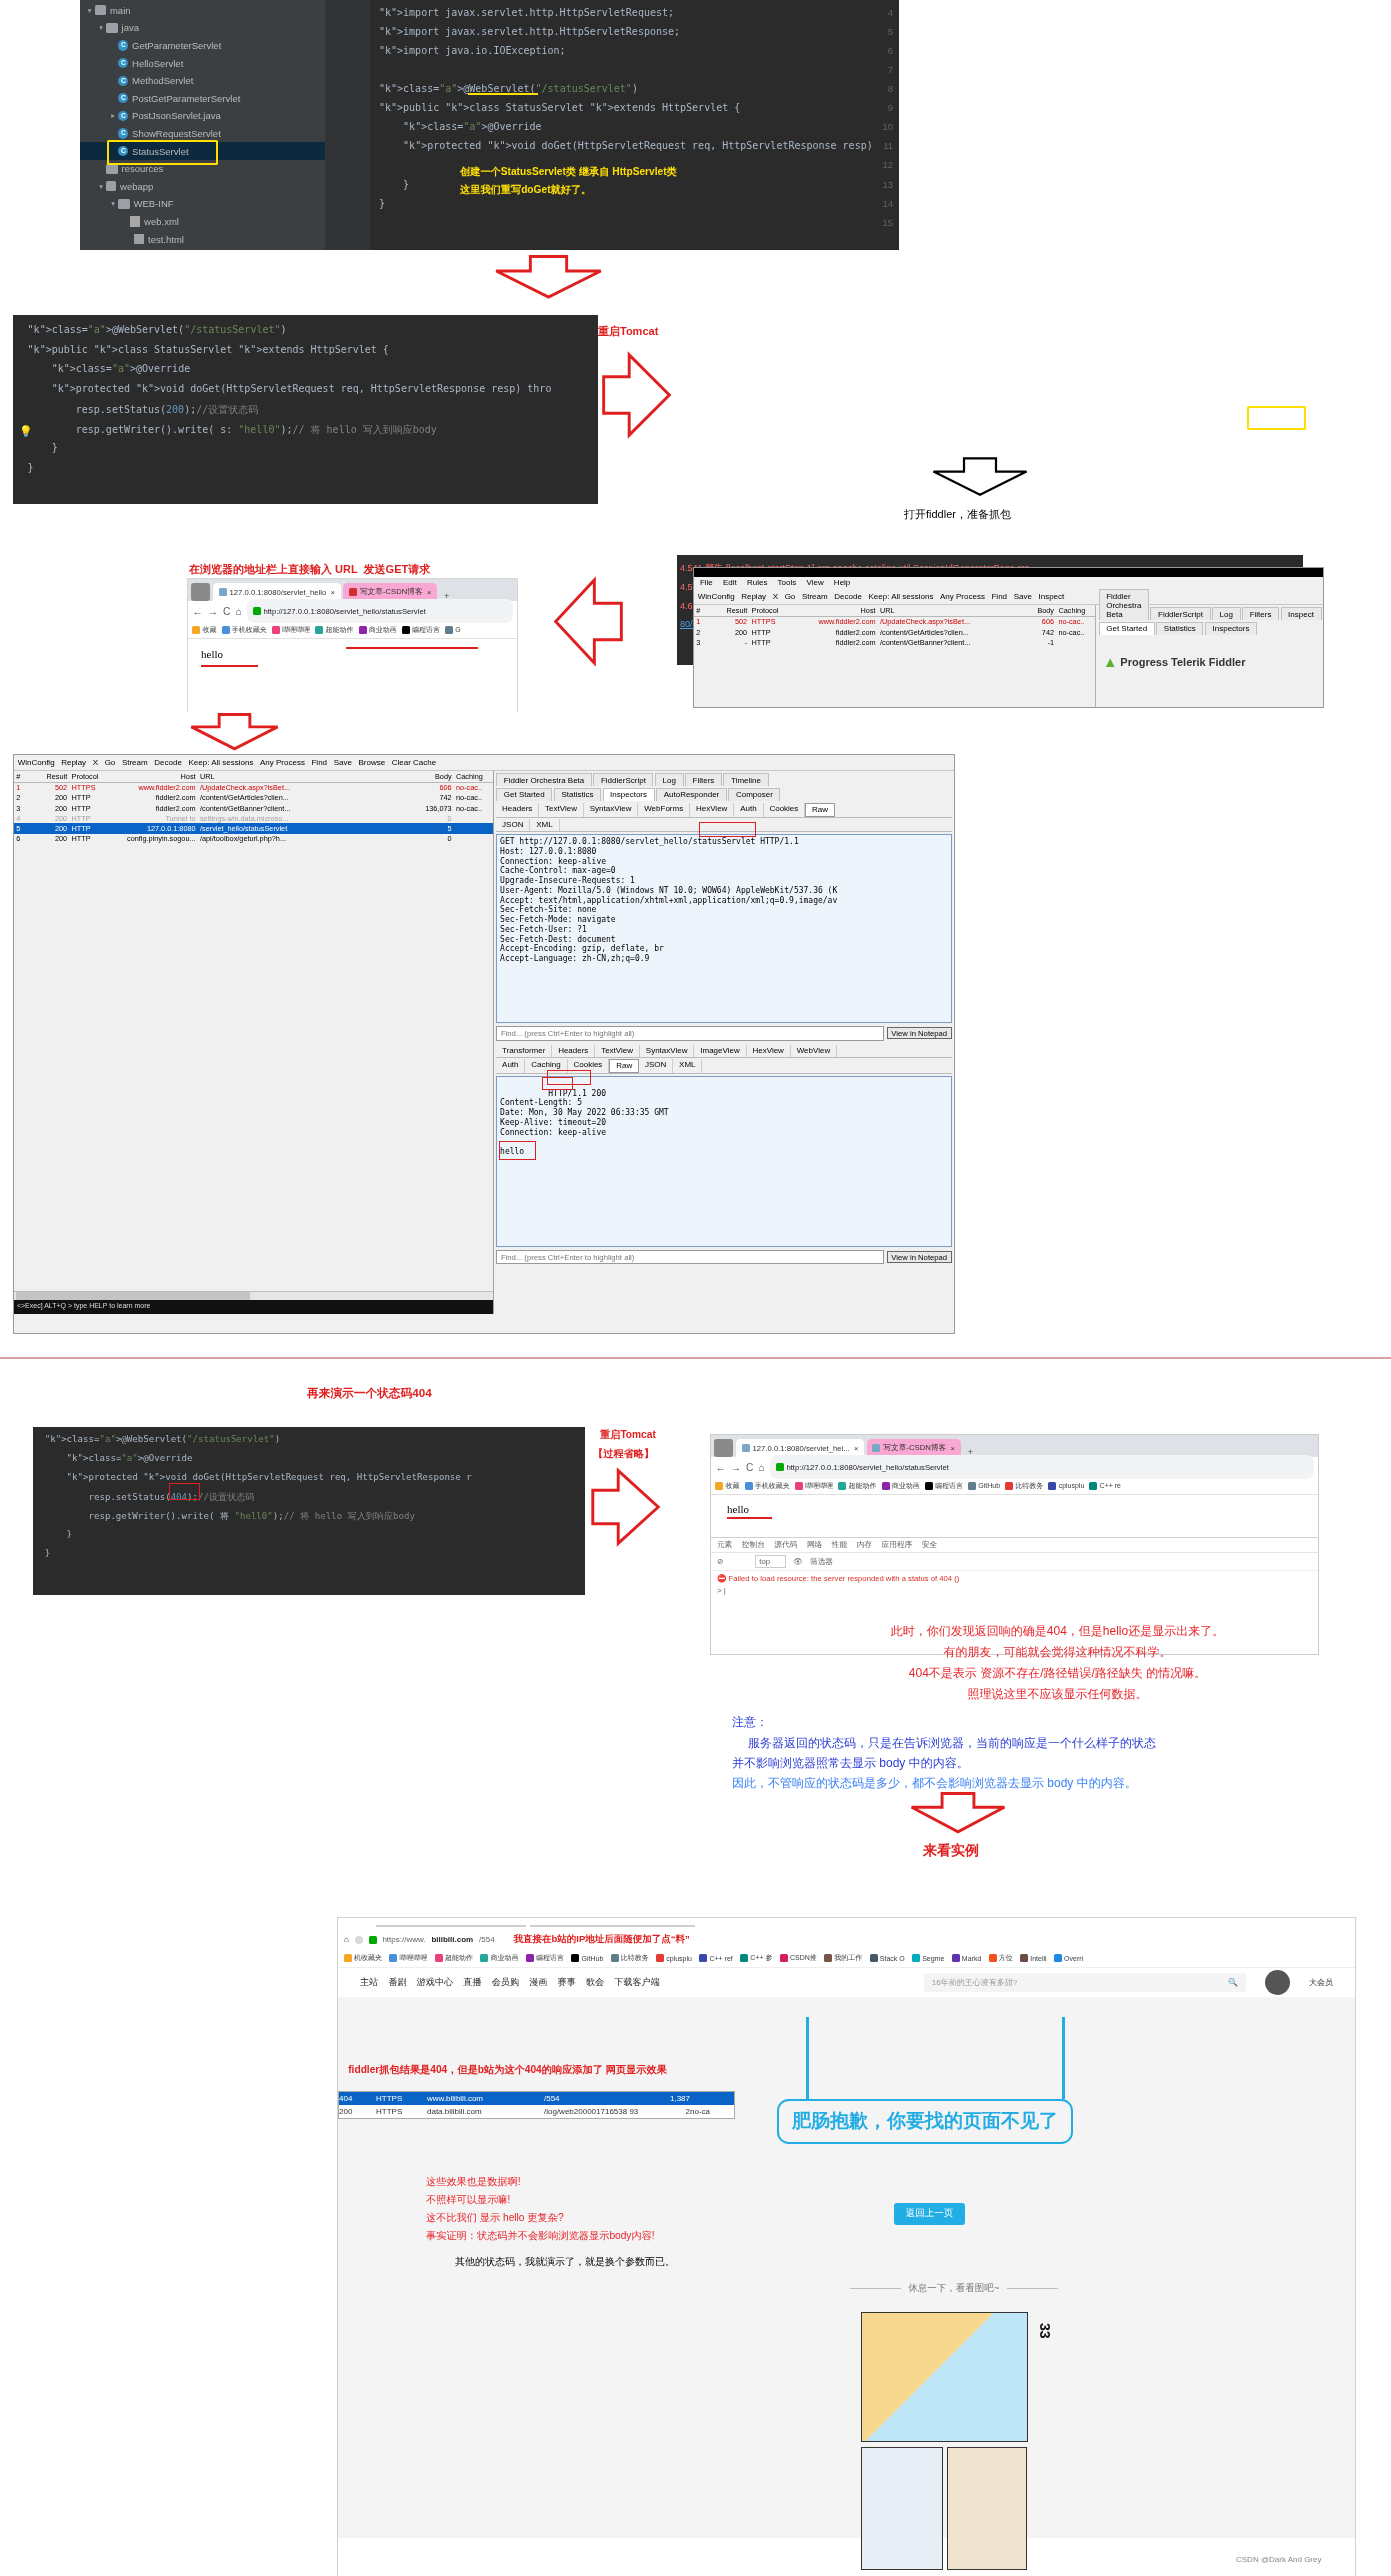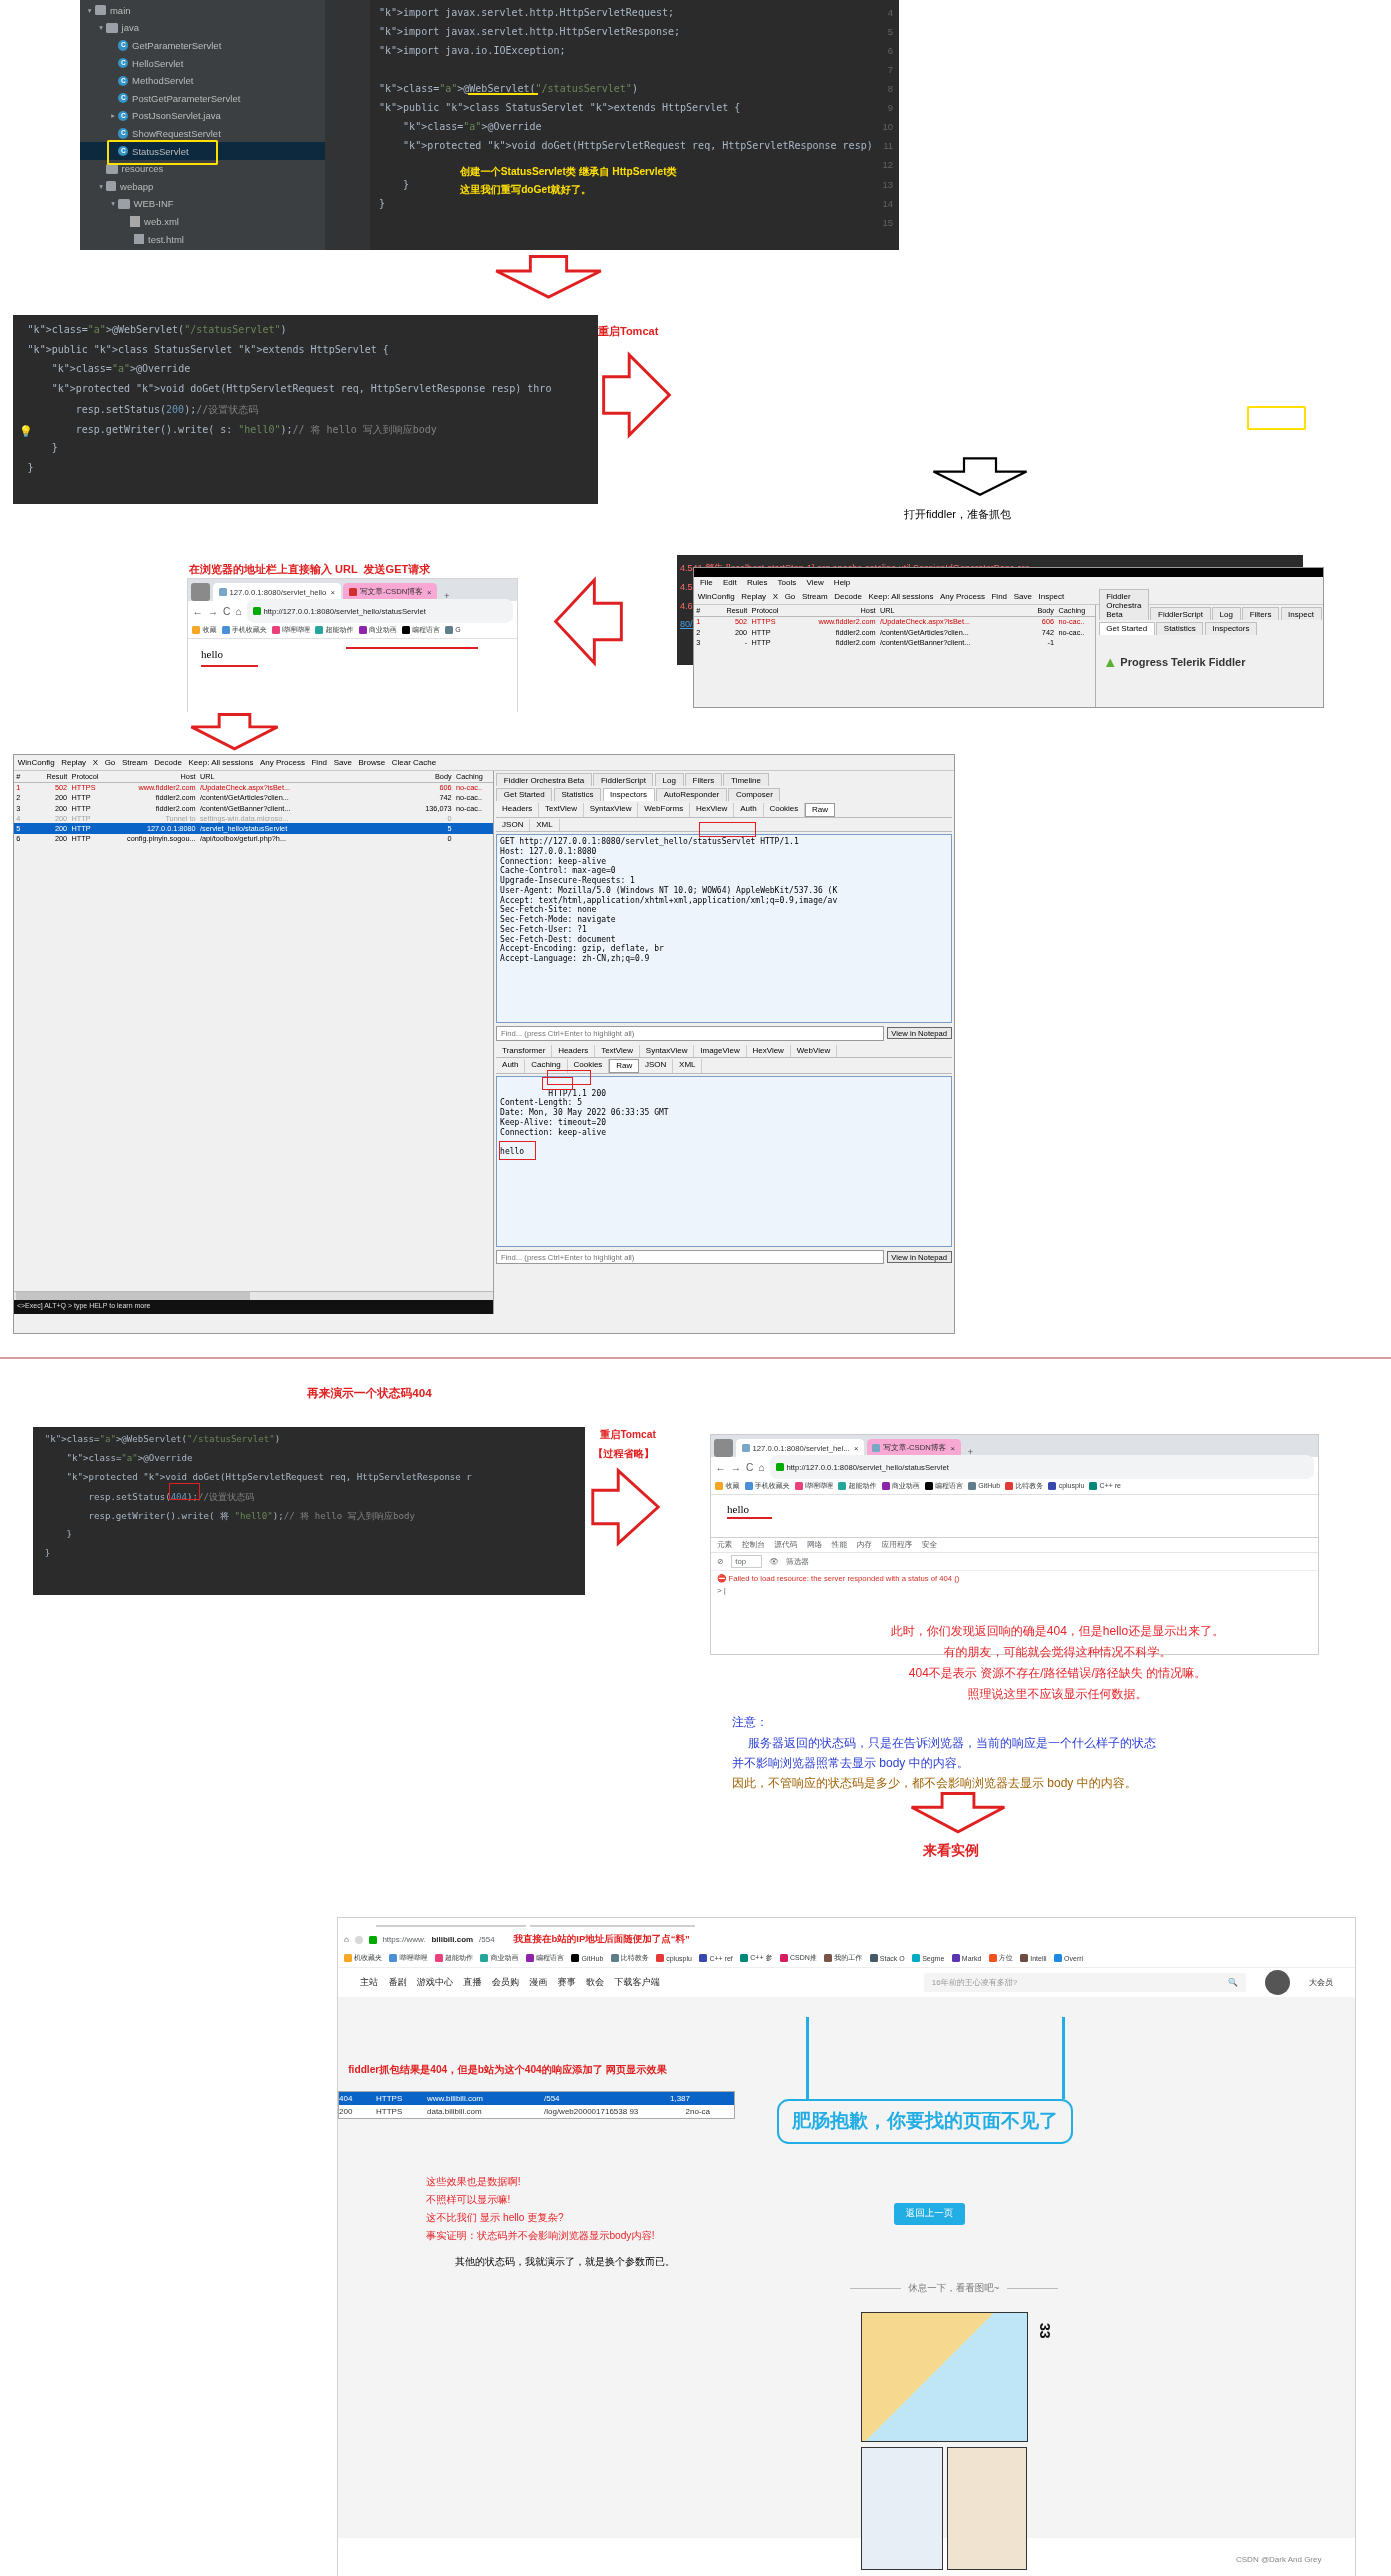--- a/index.html
+++ b/index.html
@@ -706,21 +706,21 @@
           <div>控制台</div>
           <div>源代码</div>
           <div>网络</div>
           <div>性能</div>
           <div>内存</div>
           <div>应用程序</div>
           <div>安全</div>
         </div>
       <div style="display:flex;align-items:center;gap:7.3px;padding:2.2px 5.9px;font-size:7.7px;color:#5f6368;border-bottom:0.7px solid #eee;">
         <span>⊘</span>
-        <span style="border:0.7px solid #ccc;padding:0.7px 14.6px 0.7px 3.7px;">top</span>
+        <span style="border:0.7px solid #ccc;padding:0.7px 14.6px 0.7px 3.7px;margin-left:24px;">top</span>
         <span>👁</span>
         <span>筛选器</span>
       </div>
       <div class="dt-err">
         <span style="color:#d93025;">⛔</span>
         <span>Failed to load resource: the server responded with a status of 404 ()</span>
       </div>
       <div style="font-size:8px;color:#5f6368;padding:0 5.9px 2.9px 5.9px;">&gt; |</div>
     </div>
   </div>
@@ -729,21 +729,21 @@
     <div style="text-align:center;color:#e8242a;font-size:12px;line-height:1.75;" id="explred">
         <div>此时，你们发现返回响的确是404，但是hello还是显示出来了。</div>
         <div>有的朋友，可能就会觉得这种情况不科学。</div>
         <div>404不是表示 资源不存在/路径错误/路径缺失 的情况嘛。</div>
         <div>照理说这里不应该显示任何数据。</div>
       </div>
     <div style="color:#2b3ed6;font-size:12px;margin-top:7.3px;line-height:1.7;">
       <div>注意：</div>
       <div style="padding-left:16px;">服务器返回的状态码，只是在告诉浏览器，当前的响应是一个什么样子的状态</div>
       <div>并不影响浏览器照常去显示 body 中的内容。</div>
-      <div style="color:#a16207;">因此，不管响应的状态码是多少，都不会影响浏览器去显示 body 中的内容。</div>
+      <div style="color:#3b82f6;">因此，不管响应的状态码是多少，都不会影响浏览器去显示 body 中的内容。</div>
     </div>
   </div>
 
   <div class="fatarrow" style="left:907px;top:1792px;">
     <svg width="102" height="42" viewBox="0 0 140 58">
         <polygon points="48,2 92,2 92,21 134,21 70,55 6,21 48,21" fill="#ffffff" stroke="#e02020" stroke-width="4"></polygon>
       </svg>
   </div>
   <div class="abs lbl-red" style="left:923px;top:1842px;font-size:14px;">来看实例</div>
 

